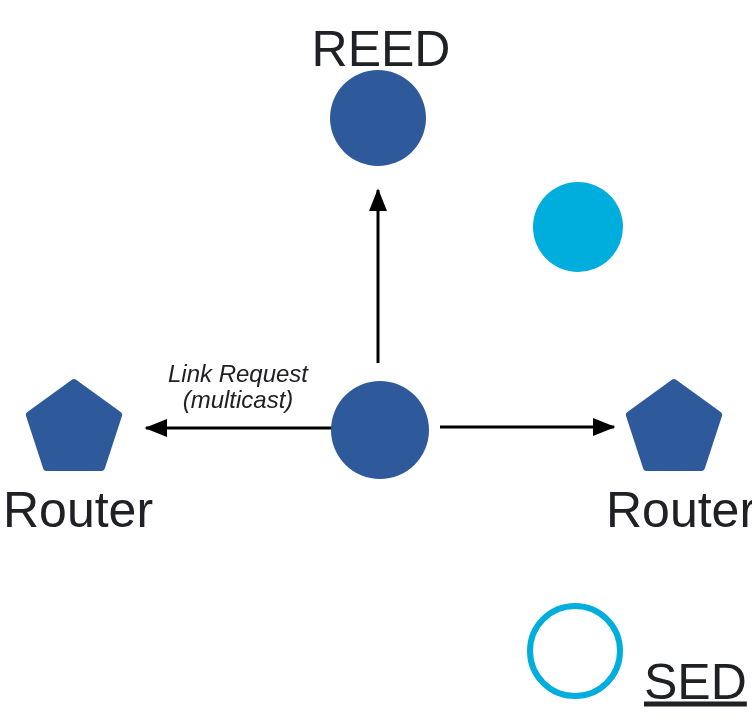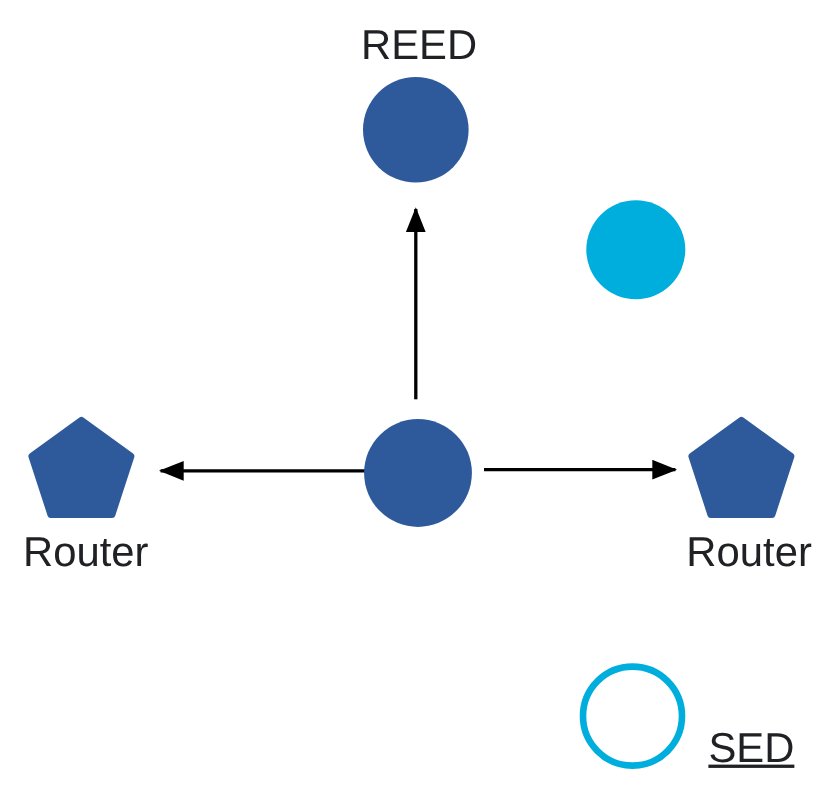--- a/index.html
+++ b/index.html
@@ -16,21 +16,21 @@
     overflow: hidden;
   }
   .stage svg {
     position: absolute;
     left: 0;
     top: 0;
   }
   .label {
     position: absolute;
     color: #202124;
-    font-size: 38px;
+    font-size: 50px;
     font-weight: 400;
     white-space: nowrap;
     line-height: 1.1;
   }
   .label.centered {
     transform: translateX(-50%);
   }
   .label.vcentered {
     transform: translateY(-50%);
   }
@@ -74,14 +74,18 @@
 
   <div class="label centered" style="left:381px; top:22px;">REED</div>
 
 
   <div class="label centered" style="left:78px; top:483px;">Router</div>
 
   <div class="label centered" style="left:681px; top:483px;">Router</div>
 
   <div class="label vcentered" style="left:644px; top:682px;text-decoration:underline;">SED</div>
 
+  <div class="annotation">
+    <div>Link Request</div>
+    <div>(multicast)</div>
+  </div>
 
 </div>
 
 </body></html>

